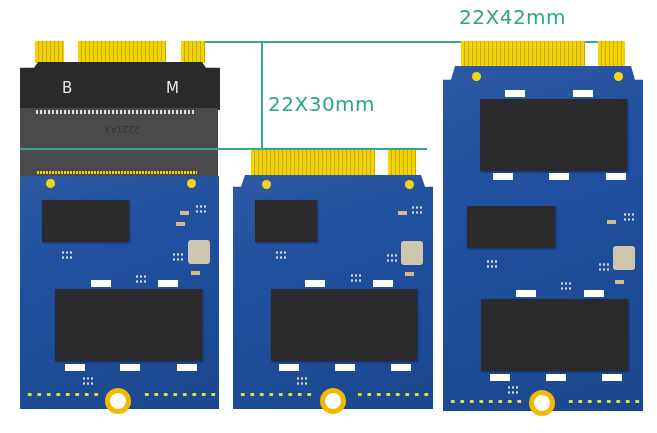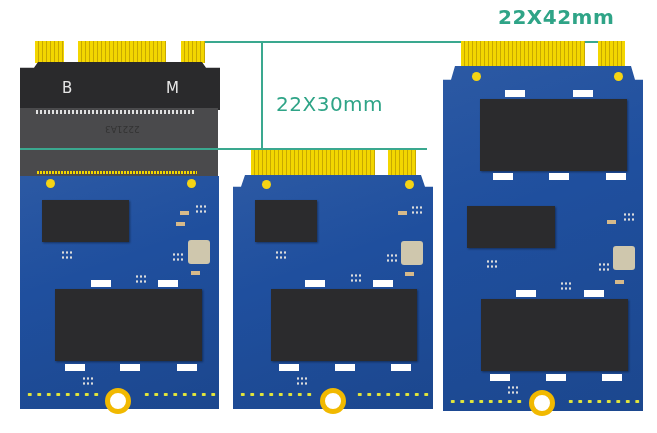--- a/index.html
+++ b/index.html
@@ -19,22 +19,22 @@
   .smd{position:absolute;width:9px;height:4px;background:#d6b98a;}
   .ic6{position:absolute;width:11px;height:11px;background:radial-gradient(circle,#ddd 1px,transparent 1.3px) 0 0/4px 5px;}
   .connector{position:absolute;background:#2a2a2c;}
 </style>
 </head>
 <body>
 
 <div class="line" style="left:205px;top:41px;width:404px;height:1.5px;"></div>
 <div class="line" style="left:261px;top:41px;width:1.5px;height:108px;"></div>
 <div class="line" style="left:20px;top:148px;width:407px;height:1.5px;z-index:5;"></div>
-<div class="dim-label" style="left:498px;top:5px;font-weight:bold;">22X42mm</div>
-<div class="dim-label" style="left:276px;top:92px;">22X30mm</div>
+<div class="dim-label" style="left:459px;top:5px;">22X42mm</div>
+<div class="dim-label" style="left:268px;top:92px;">22X30mm</div>
 
 <div>
   <div class="gold" style="left:35px;top:41px;width:29px;height:22px;"></div>
   <div class="gold" style="left:78px;top:41px;width:88px;height:22px;"></div>
   <div class="gold" style="left:181px;top:41px;width:24px;height:22px;"></div>
   <div class="connector" style="left:20px;top:62px;width:200px;height:48px;border-radius:0;clip-path:polygon(0 12%,7% 12%,9% 0,91% 0,93% 12%,100% 12%,100% 100%,0 100%);"></div>
   <div class="abs" style="left:62px;top:79px;color:#e6e6e6;font-size:15px;">B</div>
   <div class="abs" style="left:166px;top:79px;color:#e6e6e6;font-size:15px;">M</div>
   <div class="connector" style="left:20px;top:108px;width:198px;height:70px;background:#4a4a4c;"></div>
   <div class="abs" style="left:36px;top:110px;width:160px;height:4px;background:repeating-linear-gradient(90deg,#e0e0e0 0 2px,transparent 2px 4px);"></div>

